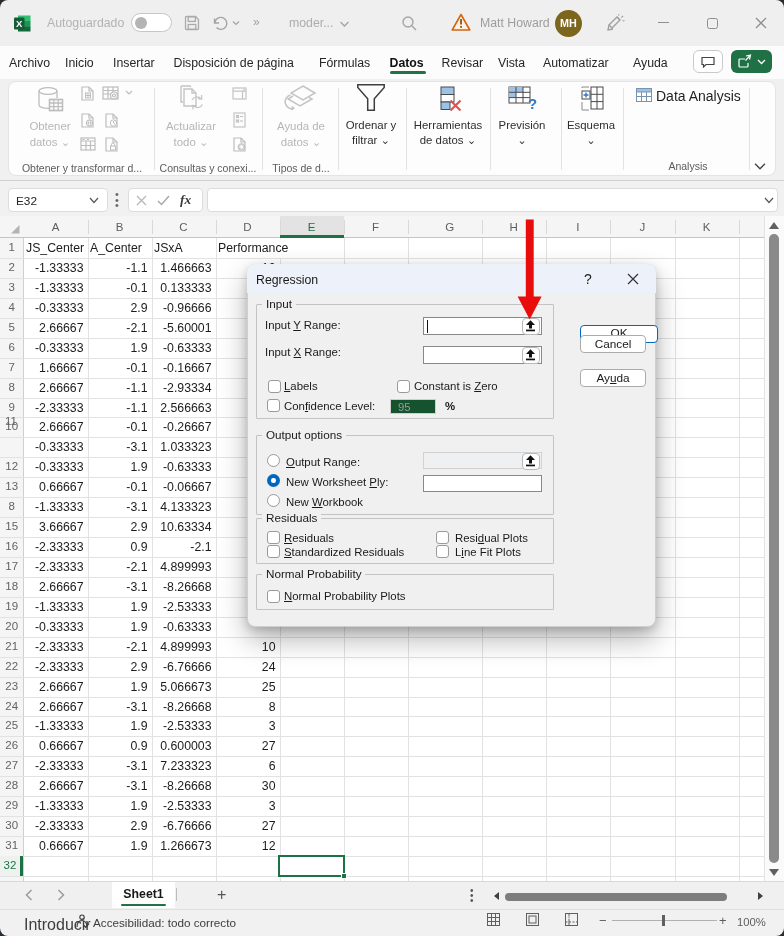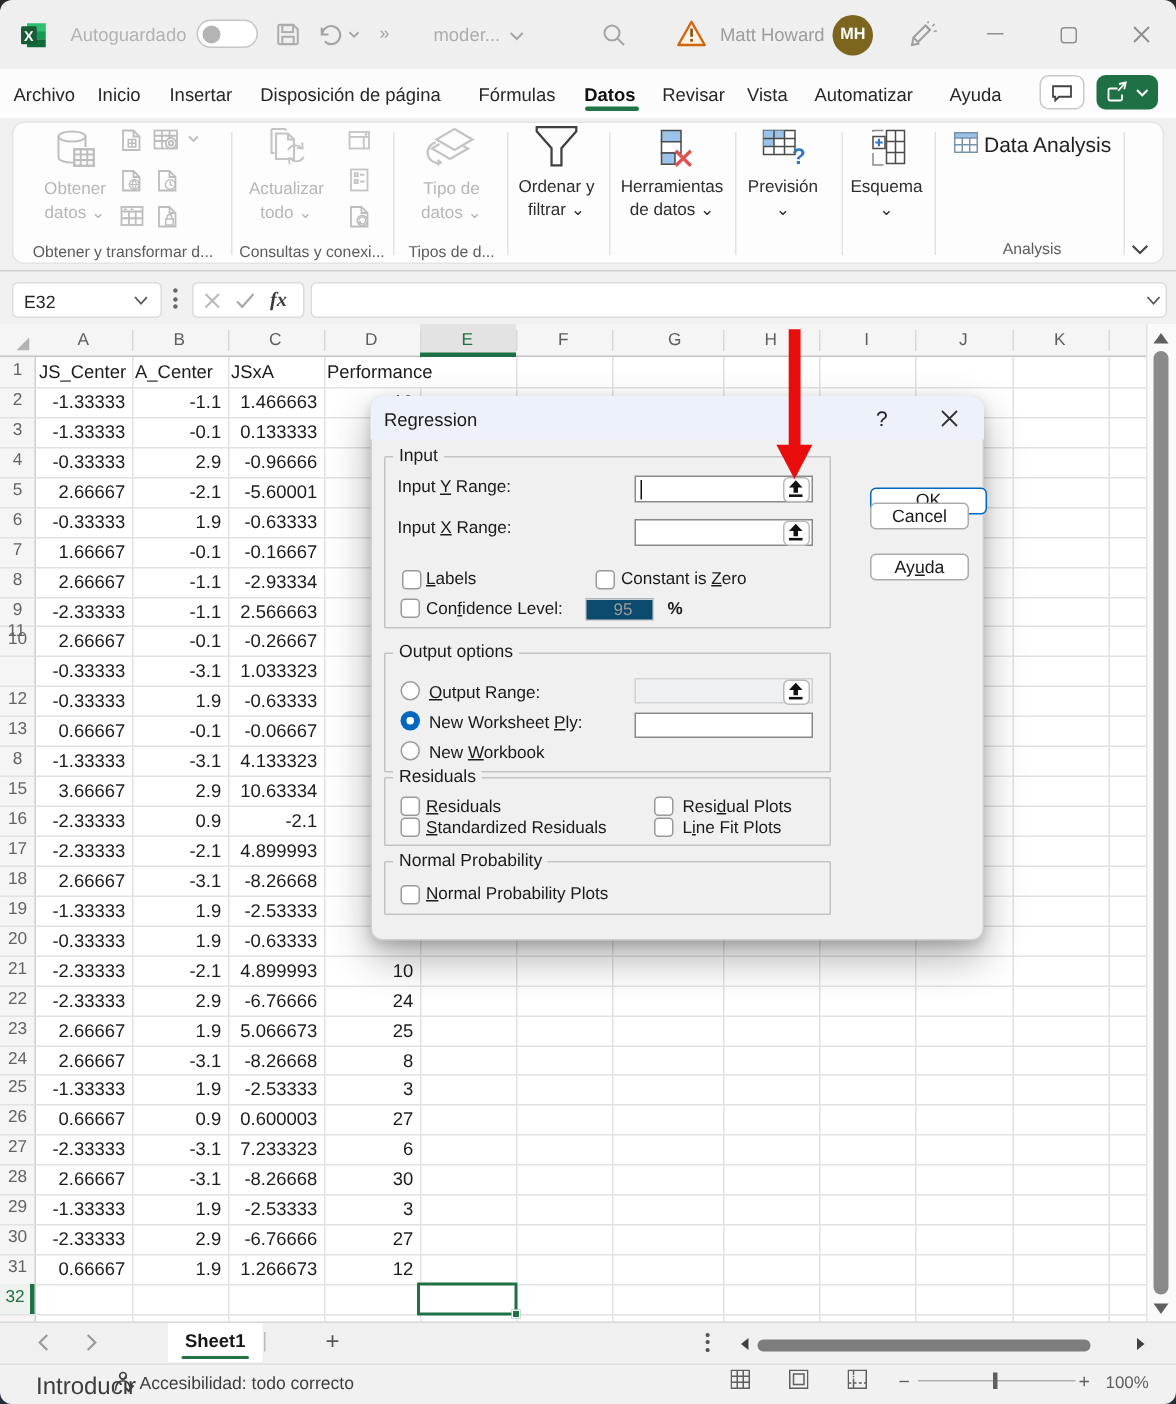--- a/index.html
+++ b/index.html
@@ -187,21 +187,21 @@
     <path d="M9 1 v4 h4"></path>
     <circle cx="9.5" cy="10" r="3.4" fill="#fdfdfd" stroke-width="1"></circle>
     <path d="M7.2 10 a2.3 2.3 0 1 1 0.8 1.7 M7.3 12.4 v-1.4 h1.4" stroke-width="0.9"></path>
   </svg>
 <div class="glbl" style="left:158px;top:161.5px;width:100px">Consultas y conexi...</div>
 <svg class="a" style="left:283px;top:84px" width="36" height="30" viewBox="0 0 36 30" fill="none" stroke="#c4c4c4" stroke-width="1.5">
 <path d="M20 2 L32 9 L20 16 L8 9 Z"></path>
     <path d="M26 13.5 L29 15 L17 22 L5 15 L10 12"></path>
 <path d="M7.5 11 a6.5 6.5 0 0 0 3 13.5 M8.5 26 l2.3-1.7 l-2-1.7"></path>
   </svg>
-<div class="dlbl" style="left:271px;top:119px;width:60px">Tipo de</div>
+<div class="dlbl" style="left:271px;top:119px;width:60px">Ayuda de</div>
 <div class="dlbl" style="left:271px;top:135px;width:60px">datos ⌄</div>
 <div class="glbl" style="left:264px;top:161.5px;width:74px">Tipos de d...</div>
 <svg class="a" style="left:356px;top:83px" width="30" height="30" viewBox="0 0 30 30" fill="#fcfcfc" stroke="#3f3f3f" stroke-width="1.5">
 <path d="M1.8 1.8 H28.2 V4.5 L18.3 15.8 V27.2 H11.7 V15.8 L1.8 4.5 Z"></path>
   </svg>
 <div class="rlbl" style="left:341px;top:118px;width:60px">Ordenar y</div>
 <div class="rlbl" style="left:341px;top:133px;width:60px">filtrar ⌄</div>
 <svg class="a" style="left:436px;top:85px" width="28" height="28" viewBox="0 0 28 28">
 <rect x="5" y="2" width="13" height="7.5" fill="#9bc2e8" stroke="#4a4a4a"></rect>
 <rect x="5" y="9.5" width="13" height="7.5" fill="#fff" stroke="#4a4a4a"></rect>
@@ -547,21 +547,21 @@
 <div class="spin" style="left:521.5px;top:346.5px;text-align:center;line-height:15px"><svg width="13" height="13" viewBox="0 0 13 13">
       <path d="M6.5 1.2 L11 6 H8 V9.5 H5 V6 H2 Z" fill="#111"></path>
       <rect x="2" y="10.6" width="9" height="1.7" fill="#111"></rect>
     </svg></div>
 <div class="cb" style="left:268px;top:379.5px"></div>
 <div class="dtext" style="left:284px;top:380px"><u>L</u>abels</div>
 <div class="cb" style="left:397px;top:379.5px"></div>
 <div class="dtext" style="left:414px;top:380px">Constant is <u>Z</u>ero</div>
 <div class="cb" style="left:267px;top:399px"></div>
 <div class="dtext" style="left:284px;top:400px">Con<u>f</u>idence Level:</div>
-<div class="a" style="left:390px;top:398.5px;width:46px;height:15.5px;background:#0c4a6e;border:1px solid #cfcfcf;font-size:11.3px;color:#9a9a9a;padding-left:18px;line-height:14px">95</div>
+<div class="a" style="left:390px;top:398.5px;width:46px;height:15.5px;background:#14532d;border:1px solid #cfcfcf;font-size:11.3px;color:#9a9a9a;padding-left:7px;line-height:14px">95</div>
 <div class="dtext" style="left:445px;top:400px;font-weight:bold">%</div>
 <div class="gbox" style="left:256px;top:435px;width:298px;height:80px"></div>
 <div class="gcap" style="left:262px;top:428px">Output options</div>
 <div class="rad" style="left:267px;top:454px"></div>
 <div class="dtext" style="left:286px;top:455.5px"><u>O</u>utput Range:</div>
 <div class="a" style="left:423px;top:452px;width:118.5px;height:17px;background:#eef0f2;border:1px solid #d2d2d2"></div>
 <div class="spin" style="left:521.5px;top:452.5px;text-align:center;line-height:15px"><svg width="13" height="13" viewBox="0 0 13 13">
       <path d="M6.5 1.2 L11 6 H8 V9.5 H5 V6 H2 Z" fill="#111"></path>
       <rect x="2" y="10.6" width="9" height="1.7" fill="#111"></rect>
     </svg></div>

